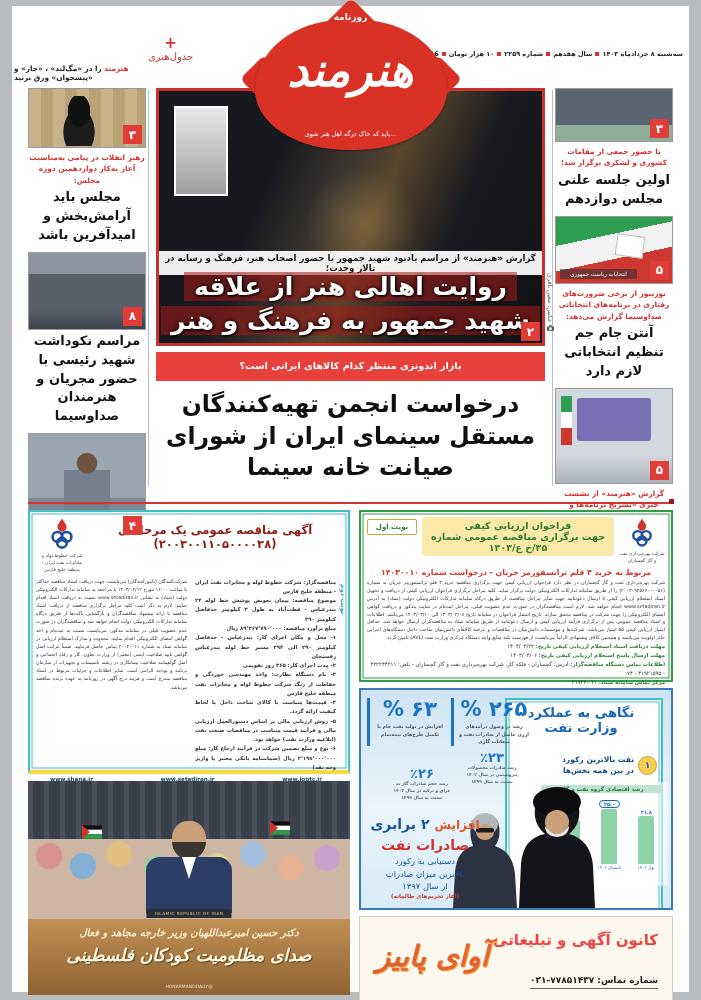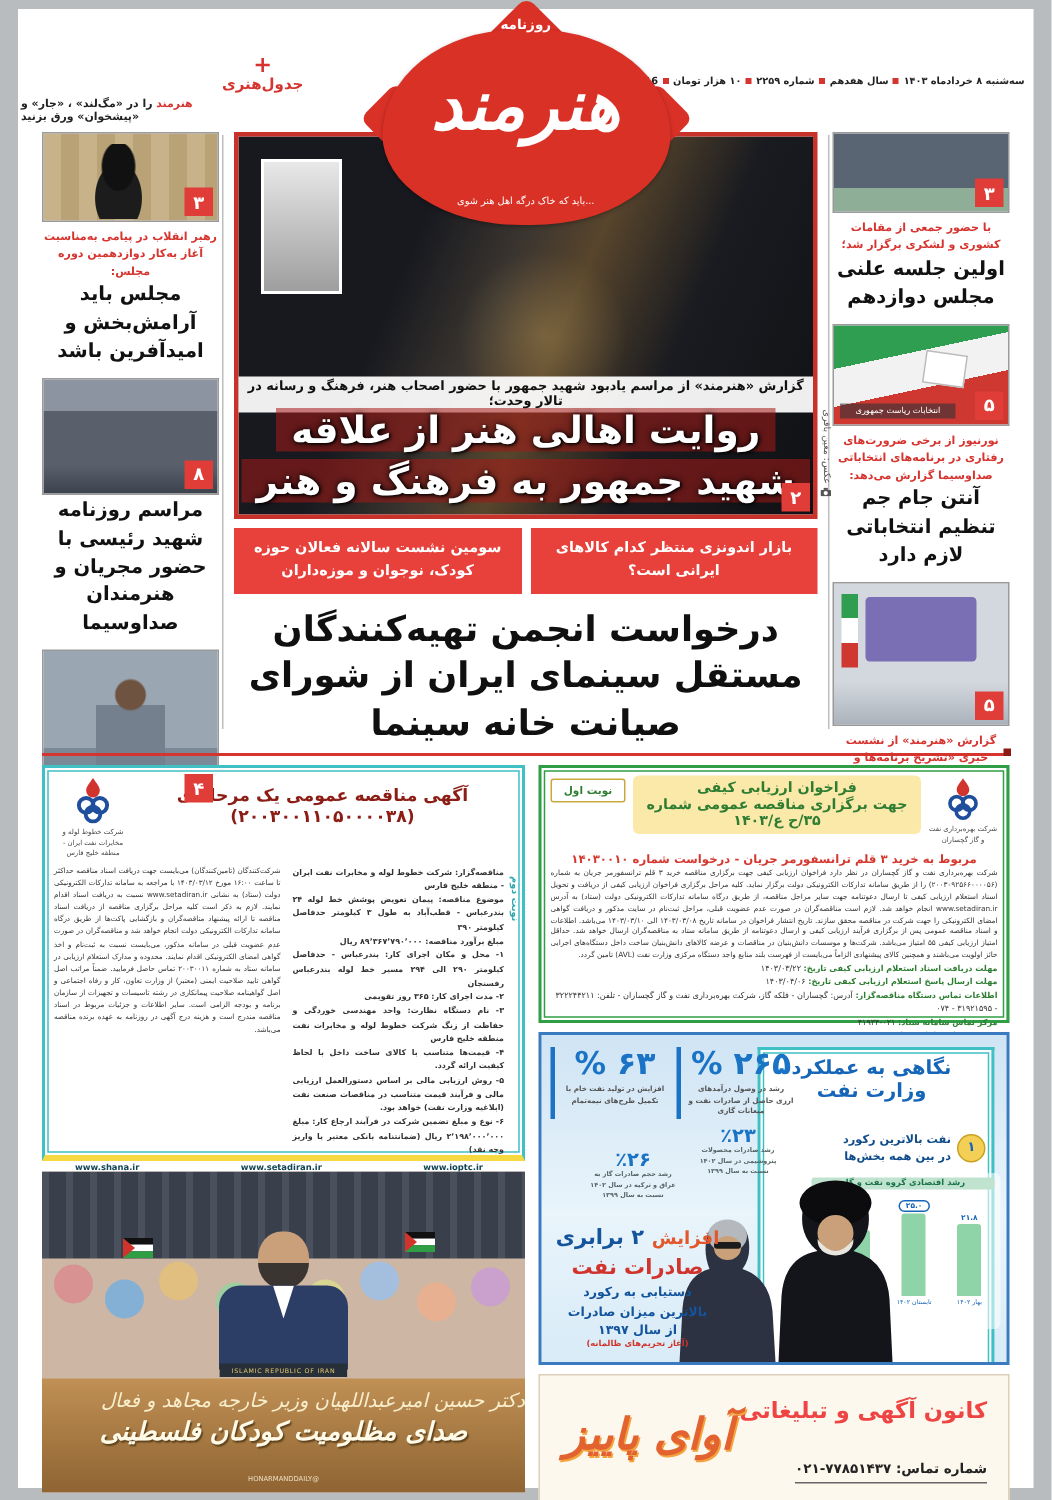--- a/index.html
+++ b/index.html
@@ -5,21 +5,21 @@
   html,body{margin:0;padding:0;}
   body{width:701px;height:1000px;position:relative;background:#b9bcbe;overflow:hidden;
        font-family:"DejaVu Sans",sans-serif;}
   .paper{position:absolute;left:12px;right:12px;top:6px;bottom:8px;background:#ffffff;}
 
   
   .dateline{position:absolute;right:6px;top:44px;font-size:6.5px;font-weight:bold;color:#222;direction:rtl;white-space:nowrap;}
   .sq{display:inline-block;width:4px;height:4px;background:#d6342f;margin:0 3px;vertical-align:middle;}
   .feature{position:absolute;left:136px;top:30px;text-align:center;color:#d6342f;line-height:1;}
   .feature .plus{font-size:15px;font-weight:900;display:block;}
-  .feature .fname{font-size:10px;font-weight:700;display:block;margin-top:1px;}
+  .feature .fname{font-size:10px;font-weight:400;display:block;margin-top:1px;}
   .tagline{position:absolute;left:2px;top:58px;width:132px;font-size:7.3px;font-weight:bold;color:#222;text-align:left;direction:rtl;}
   .tagline .red{color:#d6342f;}
 
   
   .masthead{position:absolute;top:-2px;left:50%;transform:translateX(-50%);width:212px;height:150px;z-index:30;}
   .m-top{position:absolute;top:2px;left:50%;width:40px;height:40px;background:#da3127;transform:translateX(-50%) rotate(45deg);border-radius:7px;}
   .m-side{position:absolute;top:58px;width:34px;height:34px;background:#da3127;transform:rotate(45deg);border-radius:6px;}
   .m-blob{position:absolute;left:10px;right:10px;top:16px;bottom:4px;background:#da3127;border-radius:46% 46% 48% 48%/54% 54% 46% 46%;box-shadow:0 1px 3px rgba(0,0,0,.3);}
   .m-paper{position:absolute;top:8px;left:0;right:0;text-align:center;color:#fff;font-size:9px;font-weight:bold;z-index:2;}
   .m-title{position:absolute;top:34px;left:0;right:0;text-align:center;color:#fff;font-size:46px;font-weight:900;font-style:italic;z-index:2;line-height:1.4;}
@@ -118,21 +118,21 @@
   .ccol{width:16px;background:#8fd3a8;border-radius:2px 2px 0 0;}
   .cx{font-size:4.2px;color:#1565b8;margin-top:1px;white-space:nowrap;}
   .smstat{position:absolute;text-align:center;width:62px;}
   .smstat .v{font-size:13px;font-weight:900;color:#1a73c5;}
   .smstat .c{font-size:4.3px;color:#566;font-weight:bold;line-height:1.6;}
   .sm26{left:30px;top:60px;margin-top:16px;} .sm23{left:100px;top:60px;}
   .export{position:absolute;left:8px;bottom:8px;width:112px;text-align:center;line-height:1.45;z-index:5;margin-top:14px;}
   .export .e1a{color:#e2572b;font-size:12px;font-weight:900;}
   .export .e1b{color:#14549c;font-size:14px;font-weight:900;}
   .export .e2{color:#d0342c;font-size:14px;font-weight:900;display:block;}
-  .export .e3{color:#14549c;font-size:8.4px;font-weight:700;display:block;}
+  .export .e3{color:#14549c;font-size:8.4px;font-weight:400;display:block;}
   .export .e6{color:#d0342c;font-size:5.6px;font-weight:bold;display:block;}
   .sil{position:absolute;bottom:0;left:72px;width:180px;height:128px;z-index:2;}
 
   
   .agency{border:1px solid #ddd0b8;background:#fdf8ee;height:90px;position:relative;}
   .ag-label{position:absolute;right:14px;top:14px;font-size:15px;font-weight:900;color:#ef4444;}
   .ag-phone{position:absolute;right:14px;bottom:18px;font-size:9px;font-weight:bold;color:#222;border-bottom:1px solid #666;padding-bottom:3px;}
   .ag-brand{position:absolute;left:16px;top:22px;font-size:29px;font-weight:900;font-style:italic;color:#e2632f;
             text-shadow:1px 1px 0 #f3a23c;}
 
@@ -164,21 +164,21 @@
   .k7{right:84px;top:60px;background:#a0c0e0;} .k8{right:120px;top:72px;background:#d8d890;}
   .p-man{position:absolute;left:50%;top:40px;transform:translateX(-50%);width:86px;height:92px;z-index:3;}
   .p-head{position:absolute;left:50%;top:0;transform:translateX(-50%);width:34px;height:38px;border-radius:46%;
           background:linear-gradient(#caa07a 0 55%,#3a3530 55%);}
   .p-suit{position:absolute;left:0;right:0;bottom:0;height:56px;background:#2c3e66;border-radius:14px 14px 0 0;}
   .p-suit:before{content:"";position:absolute;left:50%;top:0;transform:translateX(-50%);width:14px;height:22px;
                  background:#fff;clip-path:polygon(0 0,100% 0,50% 100%);}
   .p-plate{position:absolute;left:50%;top:128px;transform:translateX(-50%);background:#273038;color:#e5c86e;
            font-size:4.2px;letter-spacing:.5px;padding:2px 8px;z-index:4;white-space:nowrap;}
   .p-wood{position:absolute;left:0;right:0;bottom:0;height:76px;background:linear-gradient(#c09055,#8f6432);z-index:2;}
-  .p-l1{position:absolute;top:8px;left:0;right:0;color:#f8eecb;font-size:13px;font-weight:normal;font-style:italic;}
+  .p-l1{position:absolute;top:8px;left:0;right:0;text-align:center;color:#f8eecb;font-size:10px;font-weight:bold;font-style:italic;}
   .p-l2{position:absolute;top:26px;left:0;right:0;text-align:center;color:#fffbe8;font-size:17px;font-weight:900;font-style:italic;text-shadow:1px 1px 1px #5e421c;}
   .p-l3{position:absolute;bottom:6px;left:0;right:0;text-align:center;color:#e8dcc0;font-size:4.5px;}
   .pflag{position:absolute;z-index:3;}
 </style>
 </head>
 <body>
 
 <div class="paper">
 
   <div class="dateline">
@@ -245,38 +245,37 @@
           <svg width="7" height="6" viewBox="0 0 10 8">
               <rect x="0" y="2" width="10" height="6" rx="1" fill="#555"></rect>
               <circle cx="5" cy="5" r="2" fill="#fff"></circle>
               <rect x="3" y="0" width="4" height="2" fill="#555"></rect>
             </svg>
           <span>عکس: معین باقری</span>
         </div>
       </div>
       <div class="redrow">
         <div class="redbox">بازار اندونزی منتظر کدام کالاهای ایرانی است؟</div>
-        <div class="redbox">سومین نشست سالانه فعالان حوزه کودک، نوجوان و موزه‌داران</div>
       </div>
       <div class="bighead">درخواست انجمن تهیه‌کنندگان مستقل سینمای ایران از شورای صیانت خانه سینما</div>
     </div>
 
     <div class="col-side">
       <div class="news-item">
         <div class="photo ph-khamenei">
           <span class="badge">۳</span>
         </div>
         <div class="kicker">رهبر انقلاب در پیامی به‌مناسبت آغاز به‌کار دوازدهمین دوره مجلس:</div>
         <div class="ntitle">مجلس باید آرامش‌بخش و امیدآفرین باشد</div>
       </div>
       <div class="news-item">
         <div class="photo ph-memorial">
           <span class="badge">۸</span>
         </div>
-        <div class="ntitle">مراسم روزنامه شهید رئیسی با حضور مجریان و هنرمندان صداوسیما</div>
+        <div class="ntitle">مراسم نکوداشت شهید رئیسی با حضور مجریان و هنرمندان صداوسیما</div>
       </div>
       <div class="news-item">
         <div class="photo ph-judge">
           <span class="badge">۴</span>
         </div>
         <div class="kicker">نگاهی به سریال «آقای قاضی شعبه ۱۴۱»؛</div>
         <div class="ntitle">آگاهی مردم با عرصه حقوق و قضا، به زبان هنر</div>
       </div>
     </div>
   </div>

